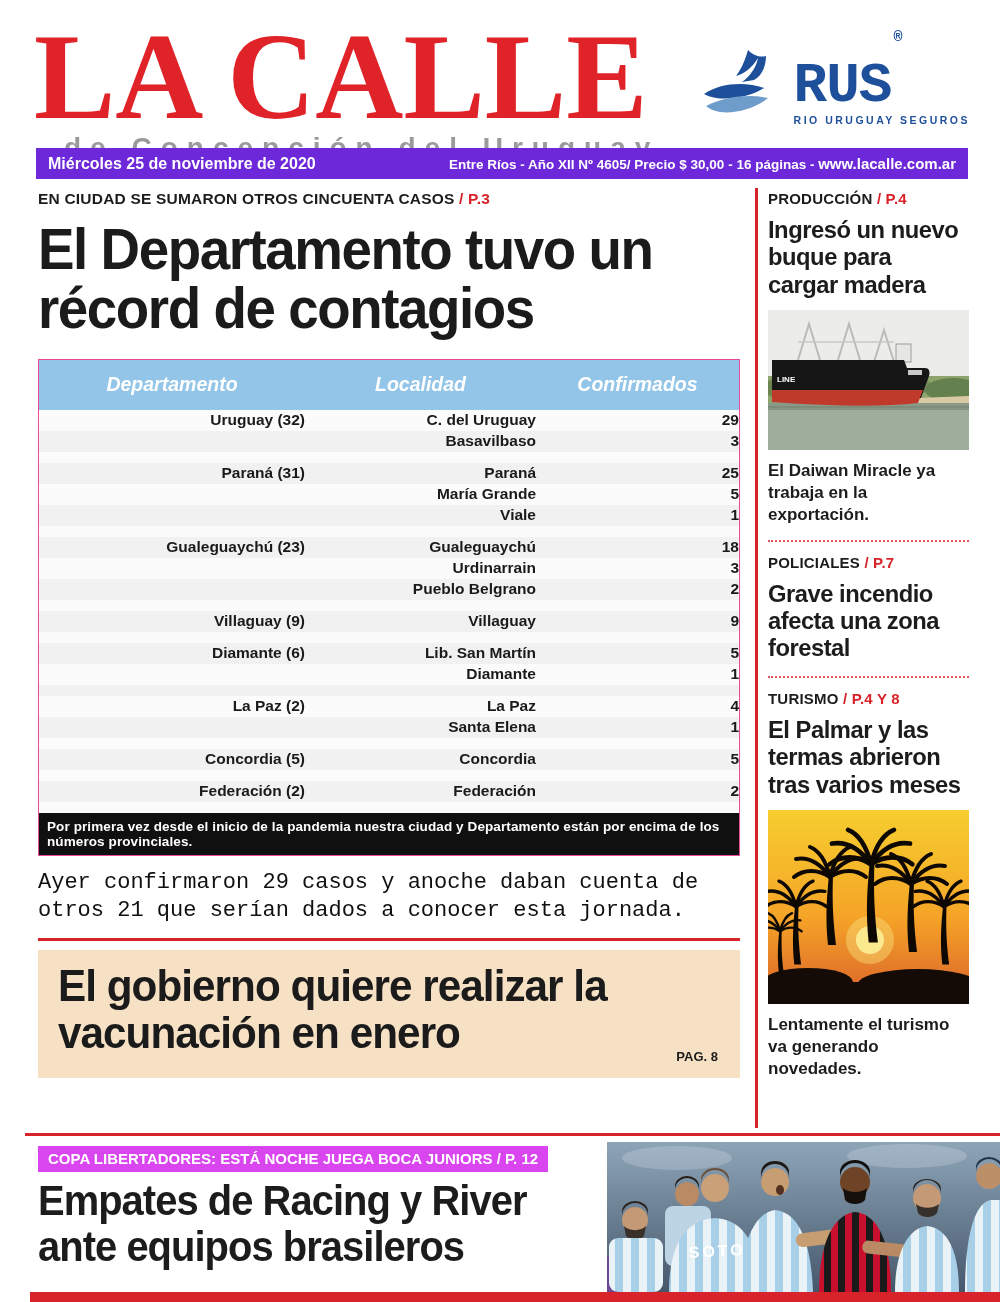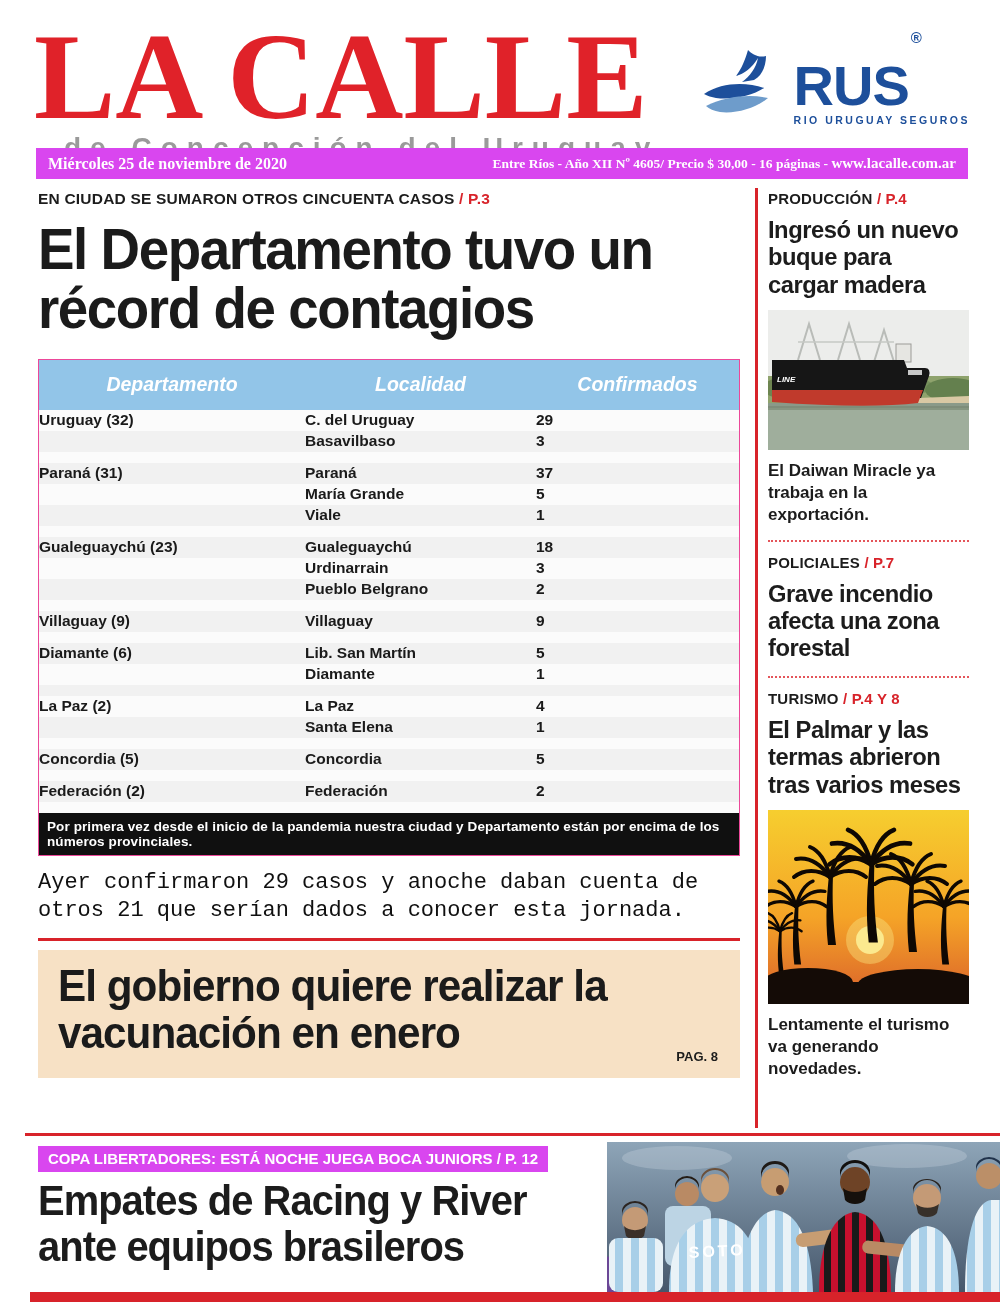--- a/index.html
+++ b/index.html
@@ -8,56 +8,56 @@
     position:relative;width:1000px;height:1302px;margin:0 auto;
     background:#ffffff;overflow:hidden;
     font-family:"Liberation Sans",sans-serif;color:#1c1c1c;
   }
   
   .masthead{position:absolute;top:26px;left:34px;right:30px;height:118px;display:flex;justify-content:space-between;align-items:flex-start;}
   .mast-title{font-family:"Liberation Serif",serif;font-weight:bold;font-size:122px;line-height:.84;color:#e02229;letter-spacing:0;white-space:nowrap;}
   .mast-sub{color:#9a9a9a;font-weight:bold;font-size:28px;letter-spacing:9px;margin:4px 0 0 30px;white-space:nowrap;}
   .rus{display:flex;align-items:center;margin-top:22px;}
   .rus-txt{display:flex;flex-direction:column;align-items:flex-start;}
-  .rus-name{color:#1d4f9b;font-weight:bold;font-size:56px;line-height:1;letter-spacing:-1px;position:relative;}
+  .rus-name{color:#1d4f9b;font-weight:bold;font-size:56px;line-height:1;letter-spacing:-1px;position:relative;font-family:Liberation Mono, monospace;}
   .rus-reg{font-size:15px;vertical-align:top;position:relative;top:-28px;left:2px;font-weight:bold;}
   .rus-tag{color:#1d4f9b;font-size:10.5px;font-weight:bold;letter-spacing:2.5px;}
   
-  .dateband{position:absolute;top:148px;left:36px;right:32px;height:31px;background:#d946ef;color:#fff;
-    display:flex;justify-content:space-between;align-items:center;padding:0 12px;font-family:Liberation Serif, serif;}
+  .dateband{position:absolute;top:148px;left:36px;right:32px;height:31px;background:#6d28d9;color:#fff;
+    display:flex;justify-content:space-between;align-items:center;padding:0 12px;}
   .date-l{font-size:16px;font-weight:bold;}
   .date-r{font-size:13.5px;font-weight:bold;}
   .date-r .site{font-size:15px;}
   
   .main-col{position:absolute;left:38px;top:190px;width:702px;}
   .kicker{font-size:15.5px;font-weight:bold;letter-spacing:.2px;}
   .kicker .pg{color:#d8232a;}
   .lead-headline{font-size:57px;font-weight:bold;line-height:1.04;letter-spacing:-1.5px;color:#1b1b1b;
     margin-top:12px;transform:scaleX(.96);transform-origin:left top;}
   .tablewrap{margin-top:20px;border:1px solid #ec4899;}
   table.covid{width:100%;border-collapse:collapse;}
   table.covid th{background:#92c5e8;color:#fff;font-style:italic;font-weight:bold;font-size:19.5px;height:50px;}
-  table.covid td{text-align:left;font-weight:bold;font-size:15.5px;height:21px;padding:0;color:#1a1a1a;}
+  table.covid td{text-align:right;font-weight:bold;font-size:15.5px;height:21px;padding:0;color:#1a1a1a;}
   table.covid tr.sp td{height:11px;}
   table.covid tbody tr:nth-child(odd){background:#fbfbfb;}
   table.covid tbody tr:nth-child(even){background:#f1f1f1;}
   .tfoot{background:#101010;color:#fff;font-size:13.5px;font-weight:bold;padding:6px 8px;letter-spacing:.1px;}
   .lead-par{font-family:Liberation Mono, monospace;font-size:22px;line-height:1.3;margin-top:13px;color:#101010;}
   .rule-red{height:3px;background:#d8232a;margin-top:12px;}
   .vaccine{background:#f7e1c5;margin-top:9px;position:relative;padding:12px 18px 14px 20px;height:128px;}
   .vaccine-h{font-size:44px;font-weight:bold;line-height:1.08;letter-spacing:-1px;color:#1b1b1b;transform:scaleX(.96);transform-origin:left top;}
   .vaccine-pg{position:absolute;right:22px;bottom:14px;font-size:13px;font-weight:bold;}
   
   .vrule{position:absolute;left:755px;top:188px;width:3px;height:940px;background:#d8232a;}
   
   .sidebar{position:absolute;left:768px;top:190px;width:201px;}
   .sec-label{font-size:15px;font-weight:bold;letter-spacing:.2px;}
   .sec-label .pg{color:#d8232a;}
   .sec-h{font-size:24.5px;font-weight:bold;line-height:1.12;letter-spacing:-.5px;margin-top:9px;transform:scaleX(.97);transform-origin:left top;}
-  .sec-img{margin-top:12px;line-height:0;font-style:italic;}
+  .sec-img{margin-top:12px;line-height:0;}
   .sec-cap{font-size:17px;font-weight:bold;line-height:1.28;margin-top:10px;color:#1c1c1c;}
   .dotted{border-top:2px dotted #e4555a;margin:14px 0 12px;}
   
   .bottom{position:absolute;left:0;top:1128px;width:1000px;height:174px;}
   .bot-rule{position:absolute;left:25px;right:0;top:5px;height:3px;background:#d8232a;}
   .sports-kicker{position:absolute;left:38px;top:18px;background:#d946ef;color:#fff;font-size:15px;font-weight:bold;
     padding:4px 10px 5px;white-space:nowrap;}
   .sports-h{position:absolute;left:38px;top:50px;width:575px;font-size:42px;font-weight:bold;line-height:1.1;
     letter-spacing:-1px;transform:scaleX(.95);transform-origin:left top;}
   .soccer{position:absolute;left:607px;top:14px;line-height:0;}
@@ -123,21 +123,21 @@
               <td></td>
               <td>Basavilbaso</td>
               <td>3</td>
             </tr>
             <tr class="sp">
               <td colspan="3"></td>
             </tr>
             <tr>
               <td>Paraná (31)</td>
               <td>Paraná</td>
-              <td>37</td>
+              <td>25</td>
             </tr>
             <tr>
               <td></td>
               <td>María Grande</td>
               <td>5</td>
             </tr>
             <tr>
               <td></td>
               <td>Viale</td>
               <td>1</td>

